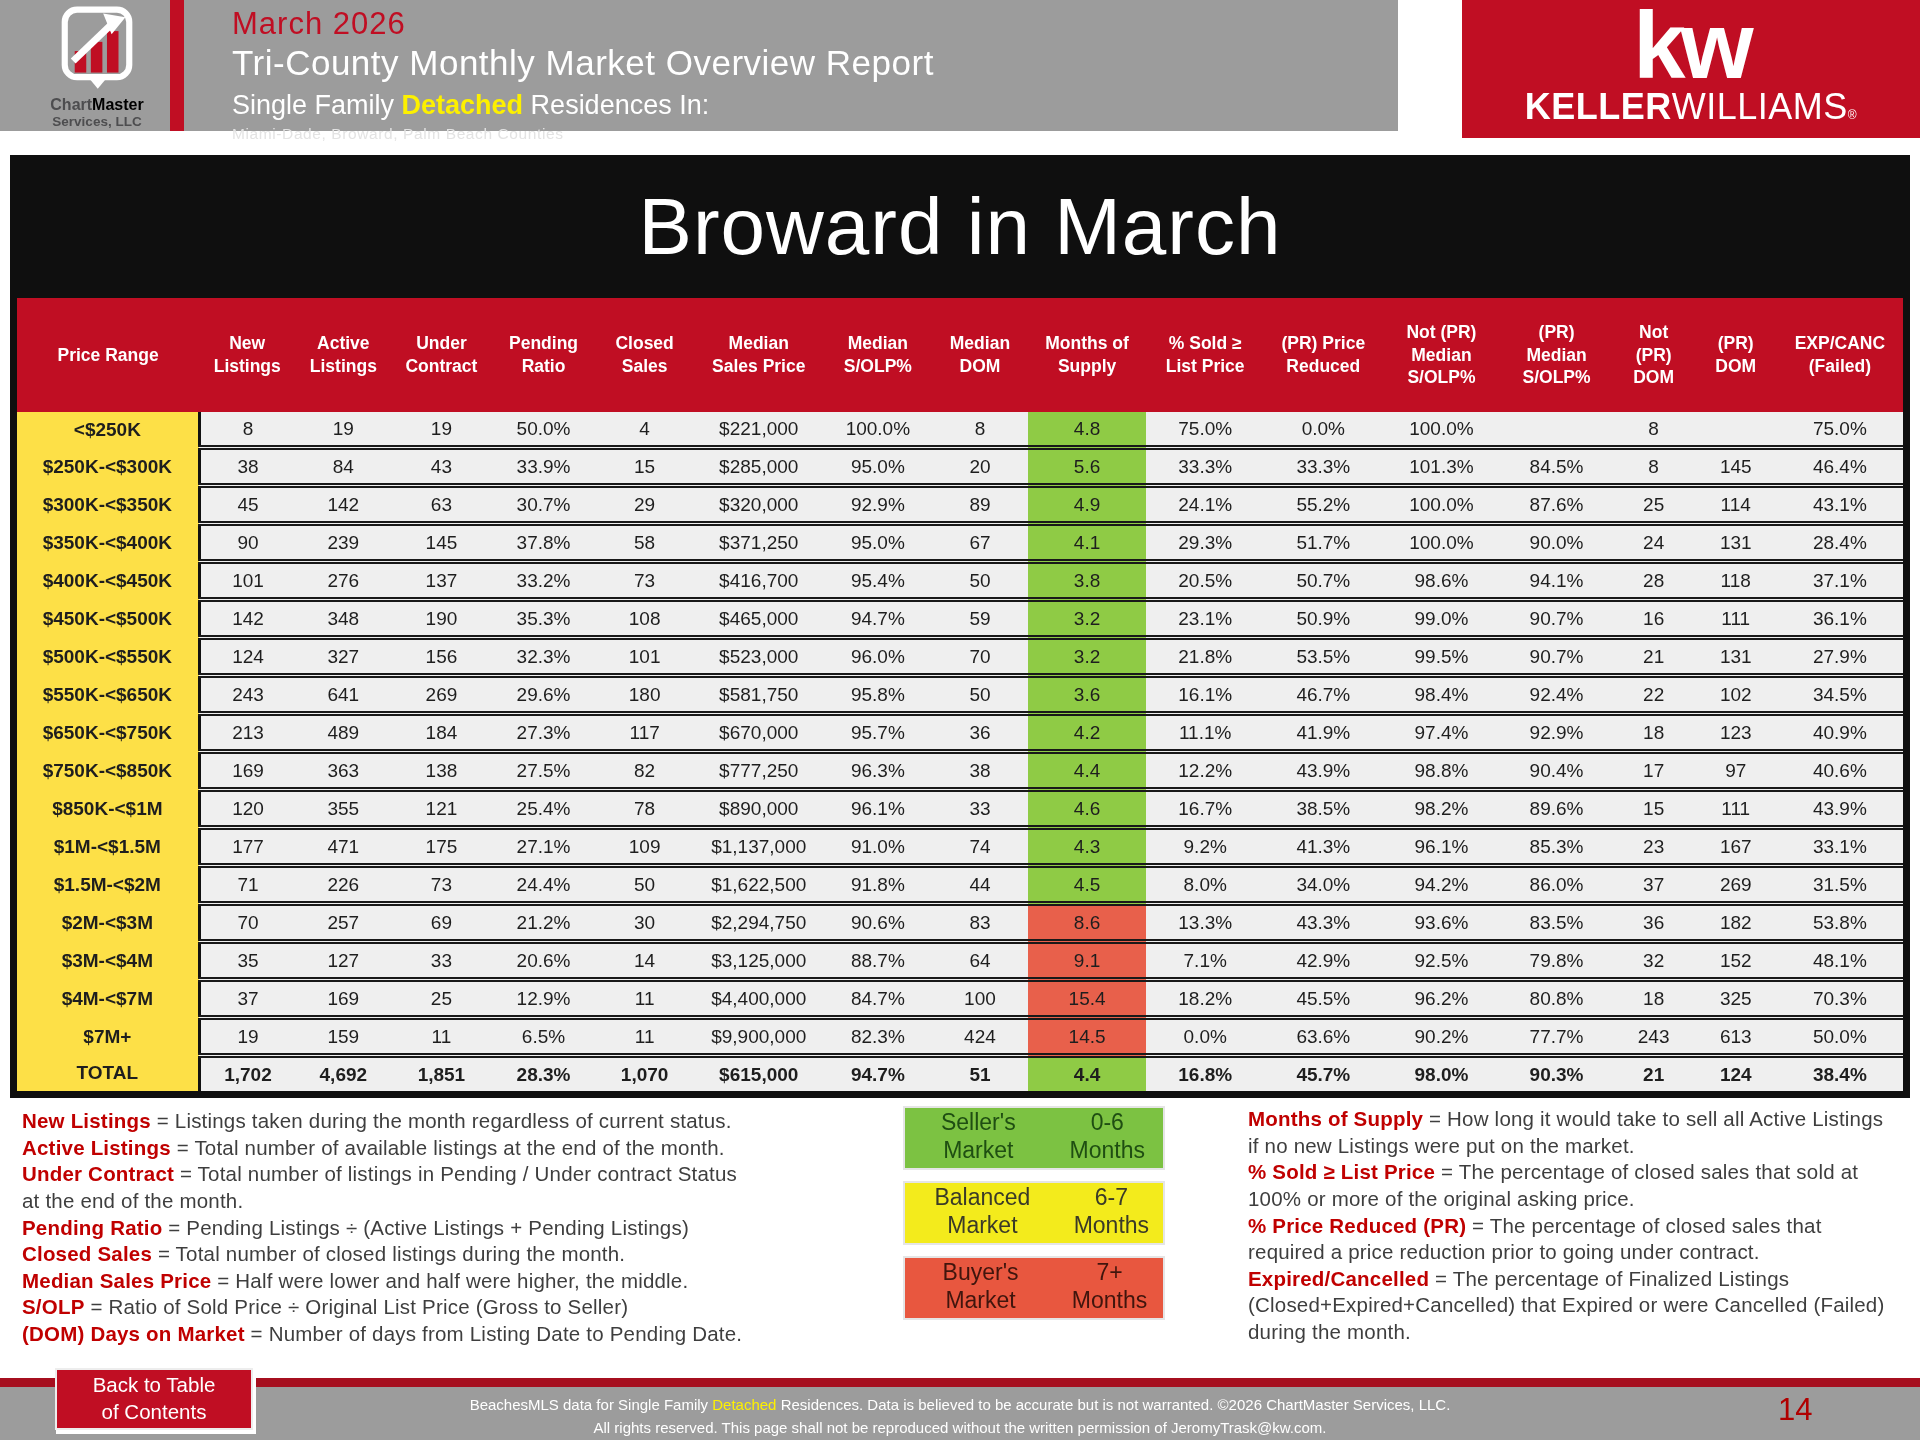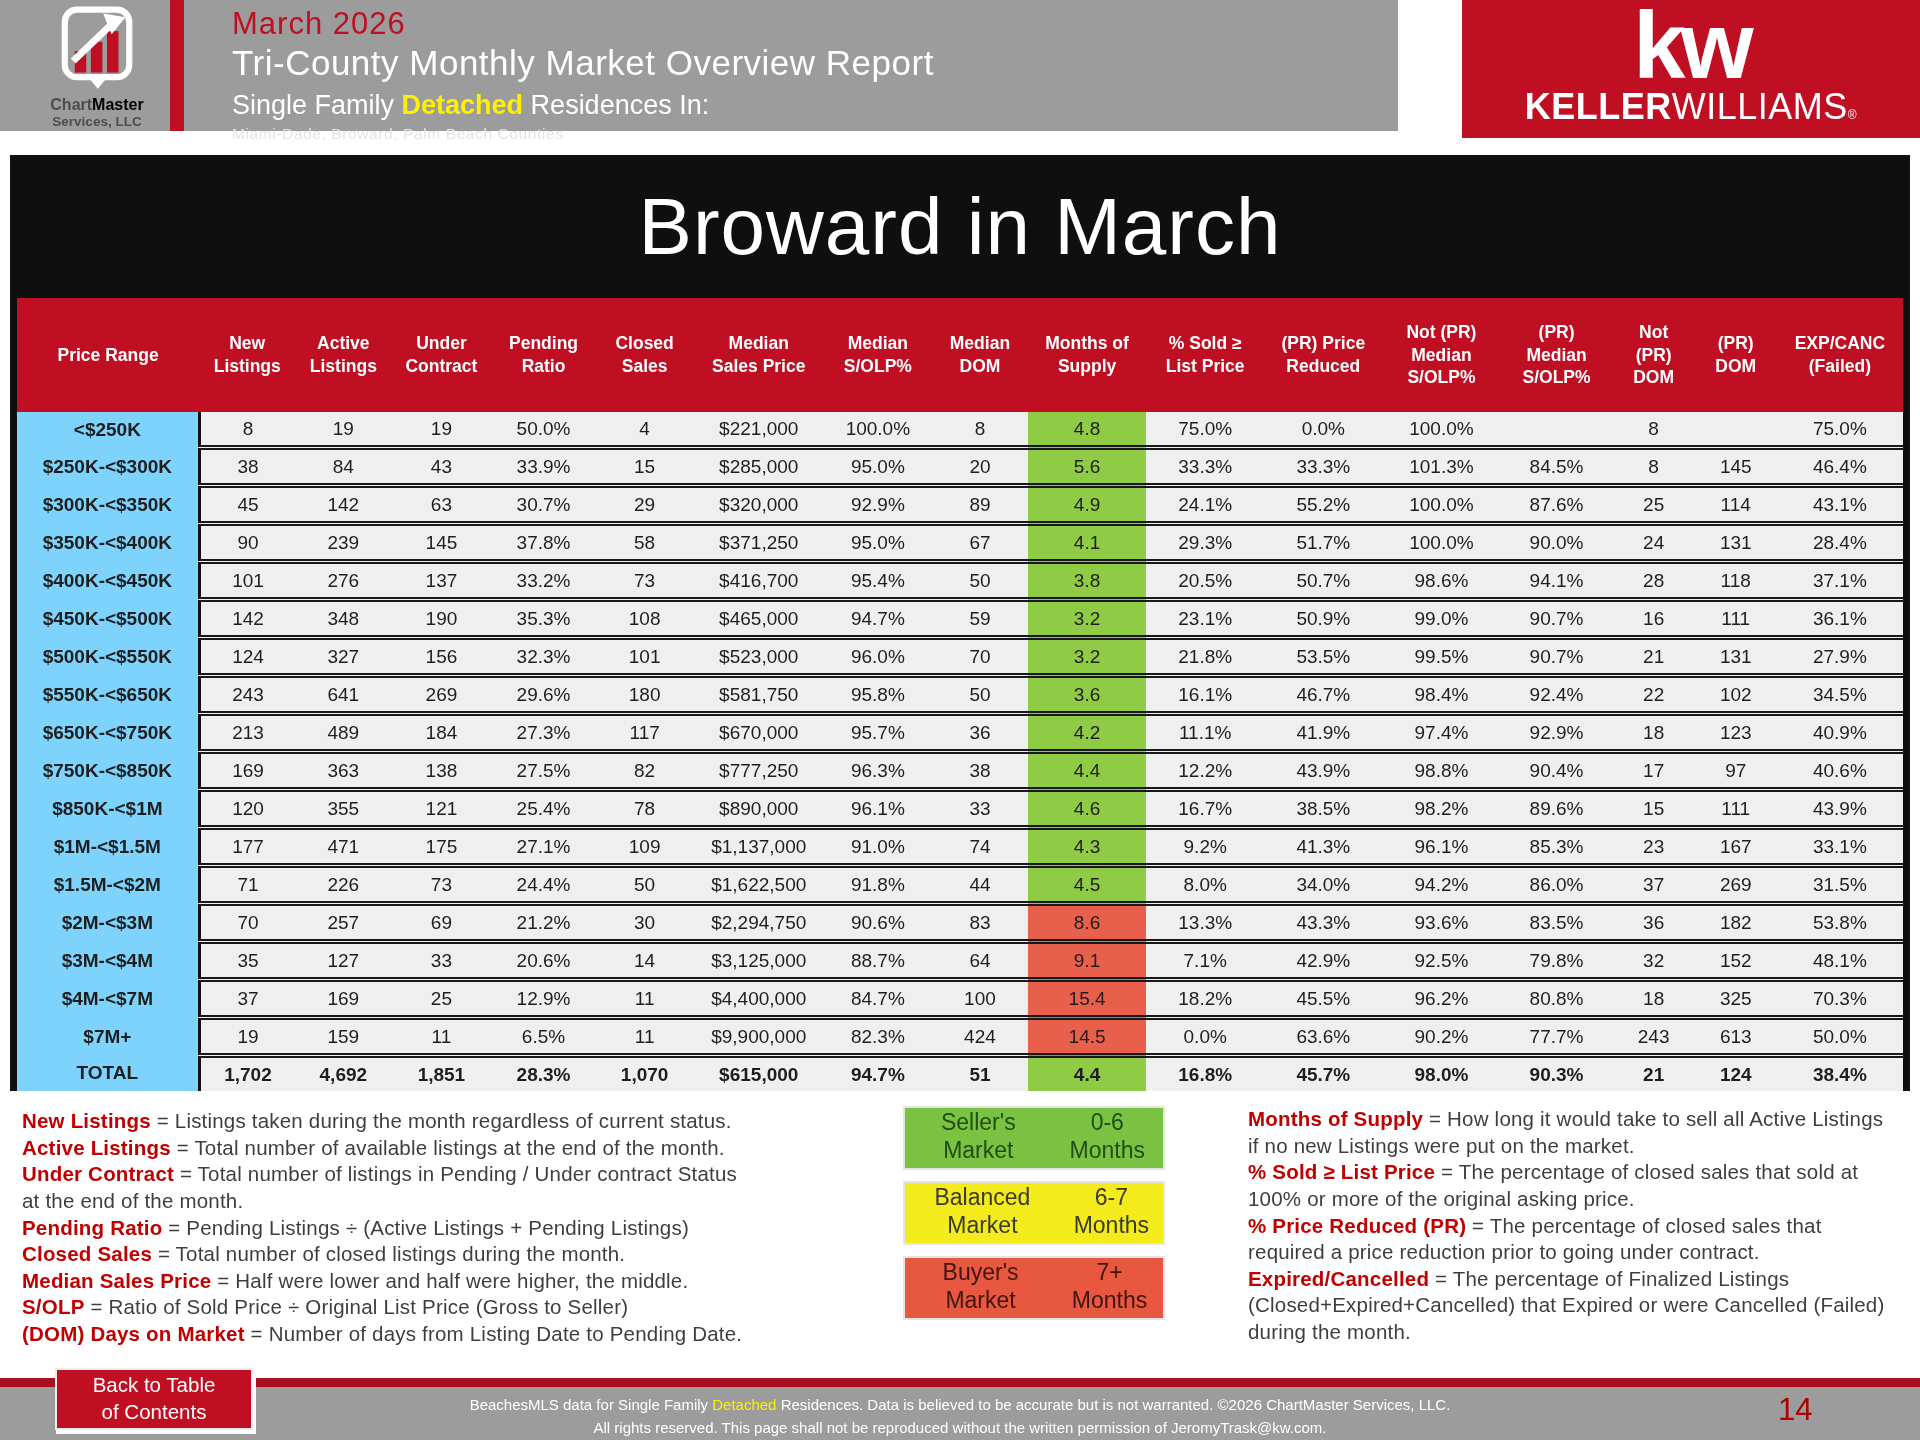--- a/index.html
+++ b/index.html
@@ -22,31 +22,31 @@
   .kw-block{position:absolute;left:1462px;top:0;width:458px;height:138px;background:#C00E23;
             color:#fff;text-align:center;}
   .kw-mark{font-size:94px;font-weight:700;line-height:88px;letter-spacing:-5px;margin-top:2px;}
   .kw-name{font-size:36px;line-height:34px;letter-spacing:0.5px;}
   .kw-name .b{font-weight:700;}
   .kw-name .l{font-weight:400;}
   .kw-name .reg{font-size:12px;vertical-align:baseline;}
 
   
   .main{position:absolute;left:10px;top:155px;width:1900px;background:#0F0F0F;
-        padding:0 7px 0 7px;box-sizing:border-box;}
+        padding:0 7px 7px 7px;box-sizing:border-box;}
   .band-title{height:143px;display:flex;align-items:center;justify-content:center;
               color:#ffffff;font-size:80px;font-weight:400;letter-spacing:1px;}
   table.market{border-collapse:collapse;table-layout:fixed;width:100%;}
   table.market thead th{background:#C00E23;color:#ffffff;font-weight:700;font-size:17.5px;
         line-height:1.3;height:114px;vertical-align:middle;text-align:center;padding:0 2px;}
   table.market tbody td{text-align:center;vertical-align:middle;height:33px;
         font-size:19px;color:#1E1E1E;padding:0 2px;}
   td.data{background:#EFEFEF;border-bottom:5px double #191919;}
   td.data.first{border-left:3px solid #111111;}
-  td.price{background:#7dd3fc;color:#ffffff;font-weight:700;font-size:17.5px;}
+  td.price{background:#fde047;color:#ffffff;font-weight:700;font-size:17.5px;}
   td.sgreen{background:#8FCB45;}
   td.sred{background:#E8604B;}
   tr.total td{font-weight:700;}
   table.market tbody tr:last-child td.data{border-bottom:none;}
 
   
   .legend{position:absolute;left:0;top:1104px;width:1920px;height:274px;}
   .defs-left{position:absolute;left:22px;top:4px;width:724px;}
   .defs-right{position:absolute;left:1248px;top:2px;width:648px;}
   .def{font-size:20.5px;line-height:1.3;color:#3E3E3E;letter-spacing:0.2px;}

